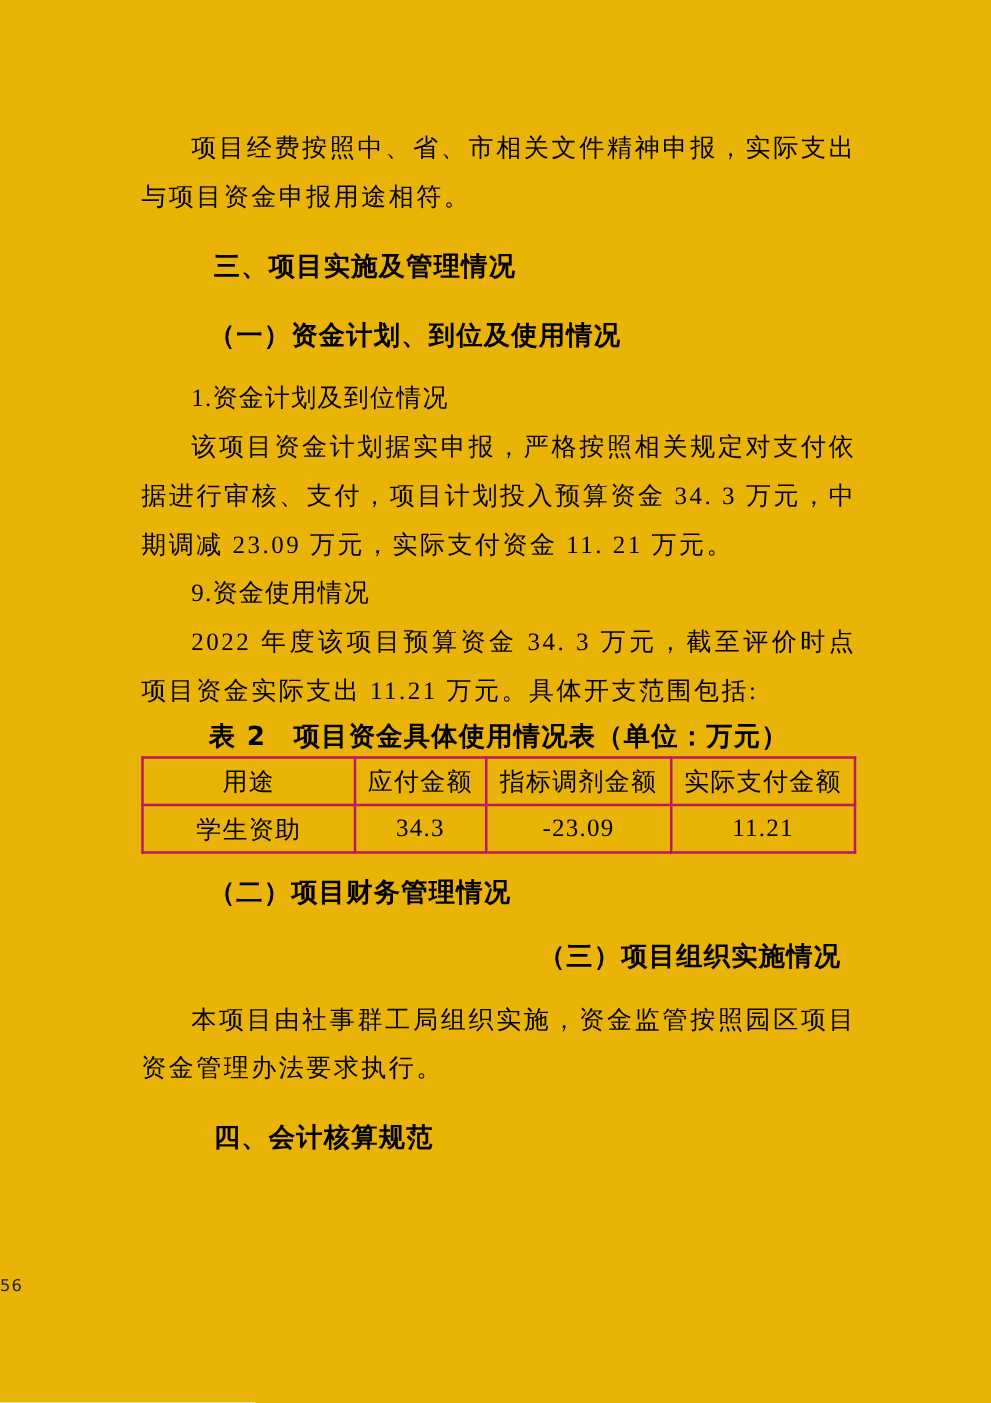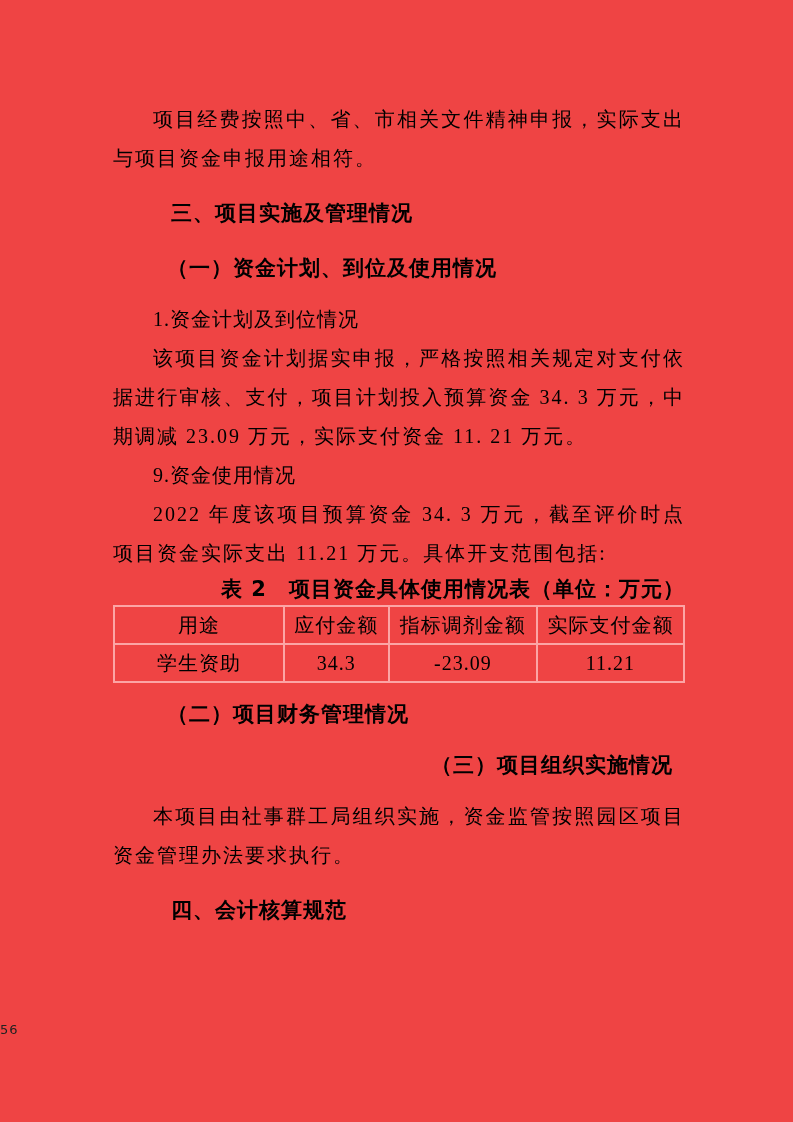--- a/index.html
+++ b/index.html
@@ -4,21 +4,21 @@
 <style>
   html, body {
     margin: 0;
     padding: 0;
     background: #ffffff;
   }
   .page {
     position: relative;
     width: 793px;
     height: 1122px;
-    background: #ef4444;
+    background: #eab308;
     overflow: hidden;
     color: #000000;
   }
   .content {
     position: absolute;
     left: 113px;
     top: 100px;
     width: 572px;
   }
   .para {
@@ -60,37 +60,37 @@
     text-indent: 2em;
     color: #000000;
   }
   .tbl-caption {
     margin: 0;
     font-family: "DejaVu Sans", "Liberation Sans", sans-serif;
     font-size: 21px;
     font-weight: bold;
     line-height: 32px;
     letter-spacing: 1px;
-    text-align: right;
+    text-align: center;
     color: #000000;
   }
   .tbl-caption .cap-label {
     margin-right: 22px;
   }
   table.fund-table {
     width: 100%;
     border-collapse: collapse;
     table-layout: fixed;
     font-family: "Liberation Serif", "DejaVu Serif", serif;
     font-size: 20px;
     color: #000000;
   }
   table.fund-table th,
   table.fund-table td {
-    border: 2px solid #fca5a5;
+    border: 2px solid #be185d;
     height: 36px;
     padding: 0;
     text-align: center;
     vertical-align: middle;
     font-weight: normal;
     letter-spacing: 1px;
   }
   .col-use     { width: 29.8%; }
   .col-payable { width: 18.4%; }
   .col-adjust  { width: 26.0%; }

